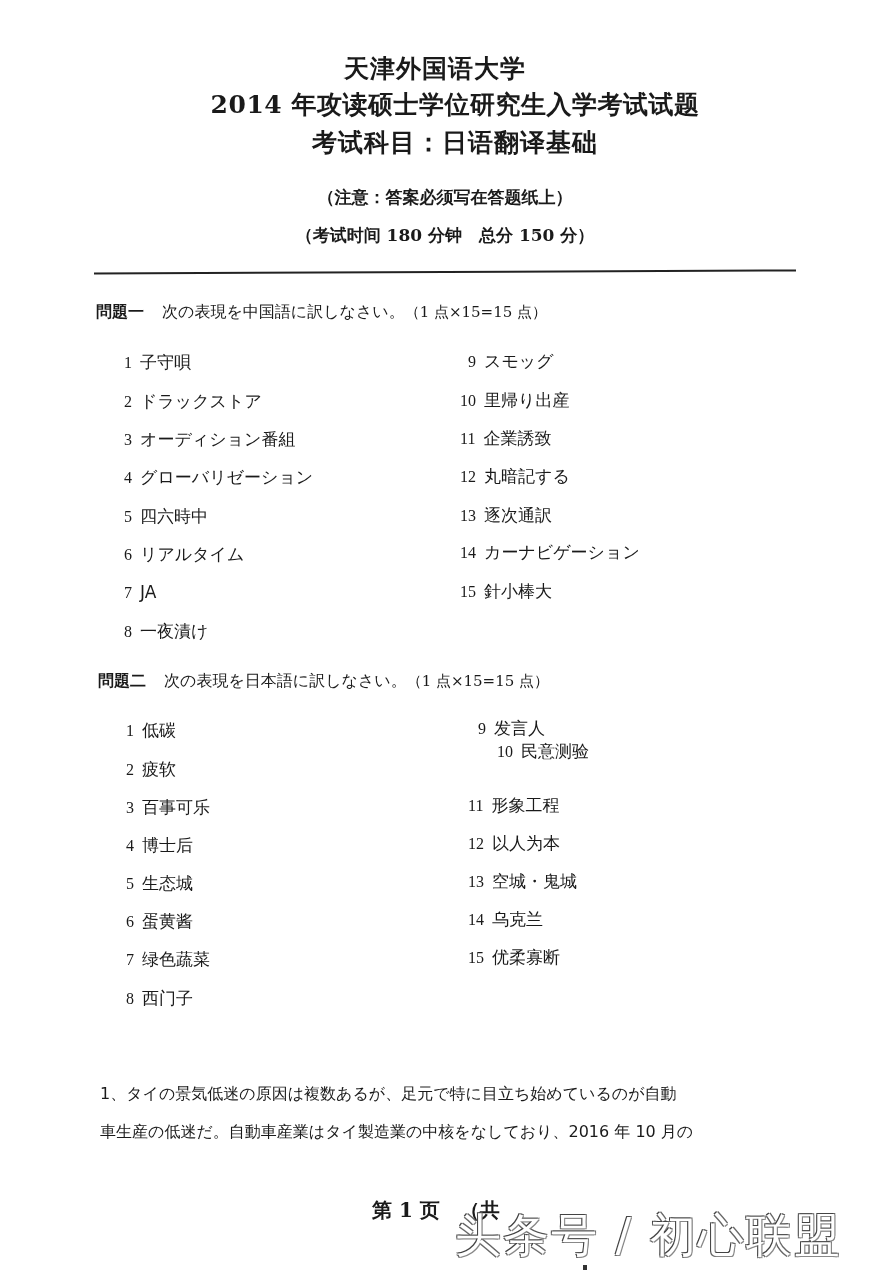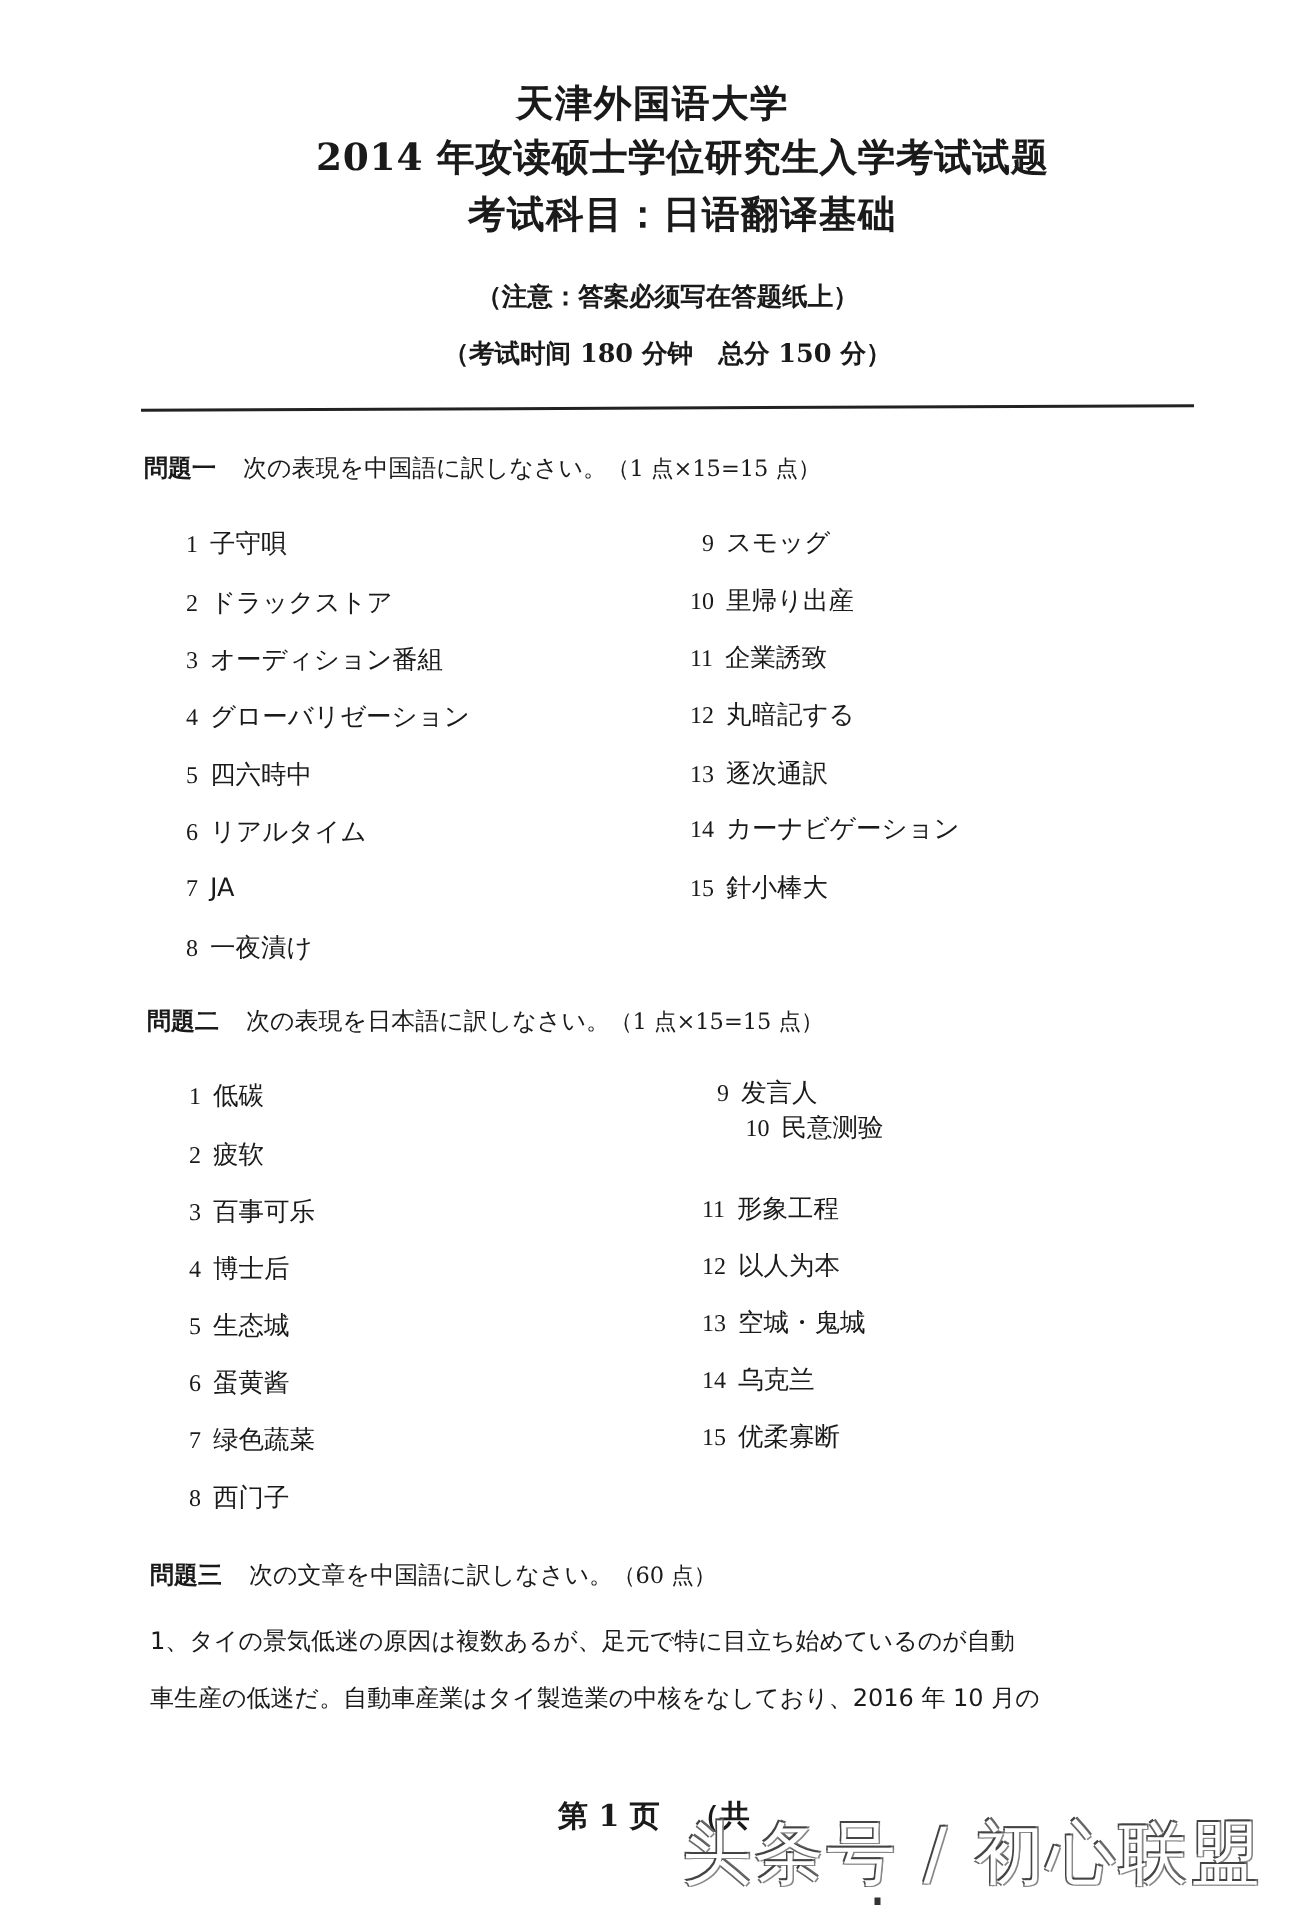--- a/index.html
+++ b/index.html
@@ -82,22 +82,19 @@
   <div class="item" style="left:126px; top:987px;"><span class="num">8</span><span class="txt">西门子</span></div>
 
   <div class="item" style="left:478px; top:717px;"><span class="num">9</span><span class="txt">发言人</span></div>
   <div class="item" style="left:468px; top:740px;margin-left:29px;"><span class="num">10</span><span class="txt">民意测验</span></div>
   <div class="item" style="left:468px; top:794px;"><span class="num">11</span><span class="txt">形象工程</span></div>
   <div class="item" style="left:468px; top:832px;"><span class="num">12</span><span class="txt">以人为本</span></div>
   <div class="item" style="left:468px; top:870px;"><span class="num">13</span><span class="txt">空城・鬼城</span></div>
   <div class="item" style="left:468px; top:908px;"><span class="num">14</span><span class="txt">乌克兰</span></div>
   <div class="item" style="left:468px; top:946px;"><span class="num">15</span><span class="txt">优柔寡断</span></div>
 
-  <div class="section-title" style="left:100px; top:1040px;">
-    <span class="qlabel">問題三</span><span class="instr">次の文章を中国語に訳しなさい。</span><span class="score">（60 点）</span>
-  </div>
   <div class="para" style="top:1084px;">1、タイの景気低迷の原因は複数あるが、足元で特に目立ち始めているのが自動</div>
   <div class="para" style="top:1122px;">車生産の低迷だ。自動車産業はタイ製造業の中核をなしており、2016 年 10 月の</div>
 
   <div class="footer-page">第 1 页　（共</div>
   <div class="watermark">头条号 / 初心联盟</div>
   <div class="dot"></div>
 </div>
 
 </body></html>

